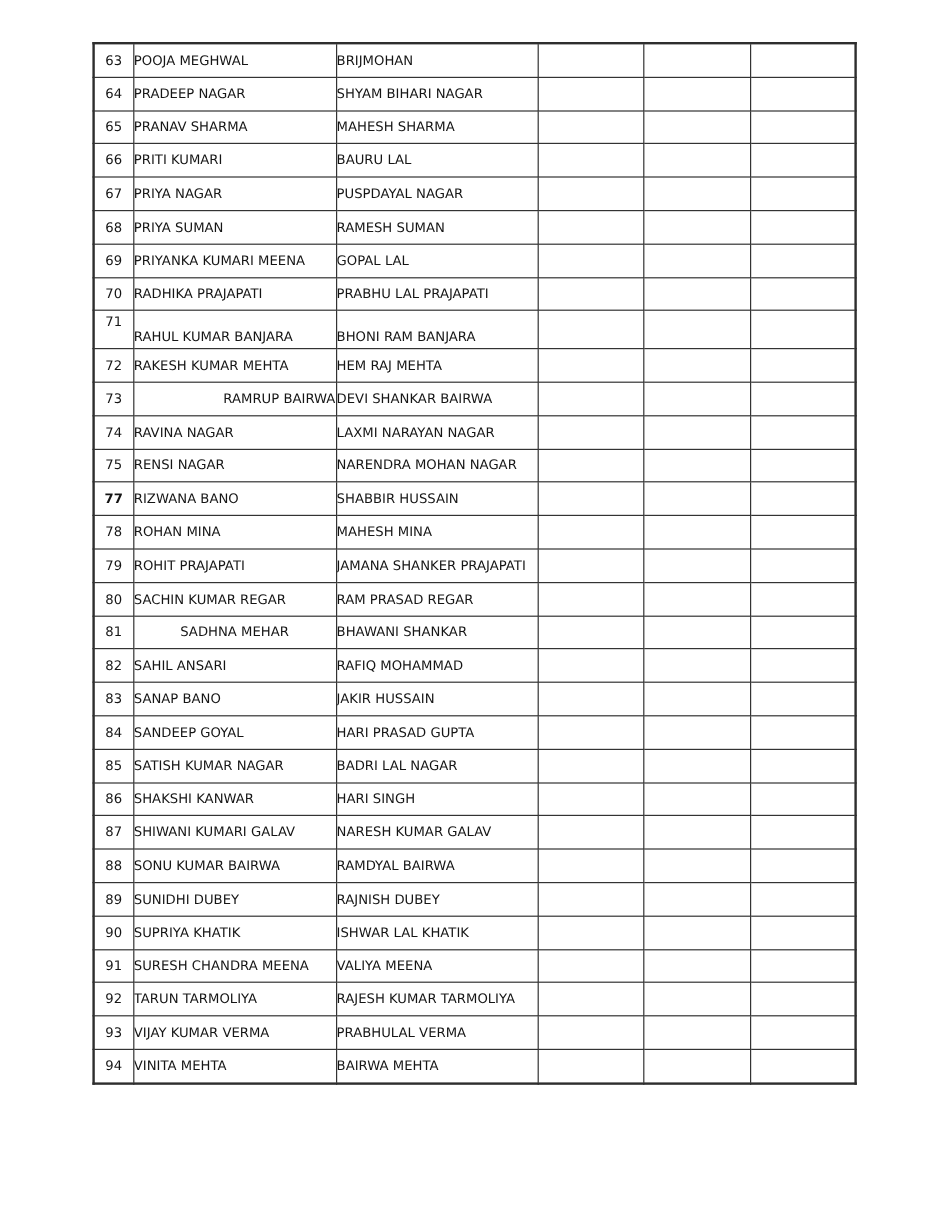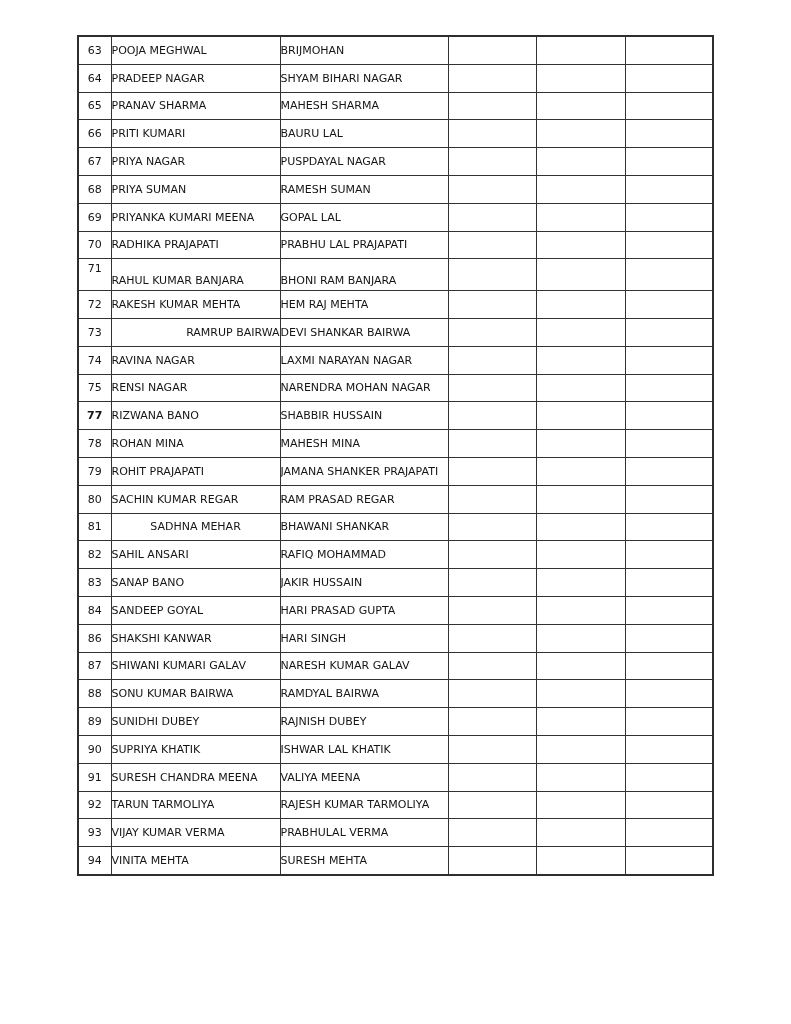--- a/index.html
+++ b/index.html
@@ -224,20 +224,28 @@
         </tr>
         <tr>
           <td class="sl" style="color: rgb(21, 21, 21);">84</td>
           <td class="name" style="color: rgb(21, 21, 21);">SANDEEP GOYAL</td>
           <td class="father" style="color: rgb(21, 21, 21);">HARI PRASAD GUPTA</td>
           <td class="blank" style="color: rgb(21, 21, 21);"></td>
           <td class="blank" style="color: rgb(21, 21, 21);"></td>
           <td class="blank" style="color: rgb(21, 21, 21);"></td>
         </tr>
         <tr>
+          <td class="sl" style="color: rgb(21, 21, 21);">85</td>
+          <td class="name" style="color: rgb(21, 21, 21);">SATISH KUMAR NAGAR</td>
+          <td class="father" style="color: rgb(21, 21, 21);">BADRI LAL NAGAR</td>
+          <td class="blank" style="color: rgb(21, 21, 21);"></td>
+          <td class="blank" style="color: rgb(21, 21, 21);"></td>
+          <td class="blank" style="color: rgb(21, 21, 21);"></td>
+        </tr>
+        <tr>
           <td class="sl" style="color: rgb(21, 21, 21);">86</td>
           <td class="name" style="color: rgb(21, 21, 21);">SHAKSHI KANWAR</td>
           <td class="father" style="color: rgb(21, 21, 21);">HARI SINGH</td>
           <td class="blank" style="color: rgb(21, 21, 21);"></td>
           <td class="blank" style="color: rgb(21, 21, 21);"></td>
           <td class="blank" style="color: rgb(21, 21, 21);"></td>
         </tr>
         <tr>
           <td class="sl" style="color: rgb(21, 21, 21);">87</td>
           <td class="name" style="color: rgb(21, 21, 21);">SHIWANI KUMARI GALAV</td>
@@ -290,20 +298,20 @@
           <td class="sl" style="color: rgb(21, 21, 21);">93</td>
           <td class="name" style="color: rgb(21, 21, 21);">VIJAY KUMAR VERMA</td>
           <td class="father" style="color: rgb(21, 21, 21);">PRABHULAL VERMA</td>
           <td class="blank" style="color: rgb(21, 21, 21);"></td>
           <td class="blank" style="color: rgb(21, 21, 21);"></td>
           <td class="blank" style="color: rgb(21, 21, 21);"></td>
         </tr>
         <tr>
           <td class="sl" style="color: rgb(21, 21, 21); margin-left: 29px;">94</td>
           <td class="name" style="color: rgb(21, 21, 21);">VINITA MEHTA</td>
-          <td class="father" style="color: rgb(21, 21, 21);">SURESH MEHTA</td>
+          <td class="father" style="color: rgb(21, 21, 21);">BAIRWA MEHTA</td>
           <td class="blank" style="color: rgb(21, 21, 21);"></td>
           <td class="blank" style="color: rgb(21, 21, 21);"></td>
           <td class="blank" style="color: rgb(21, 21, 21);"></td>
         </tr>
       </tbody>
   </table>
 </div>
 
 </body></html>

